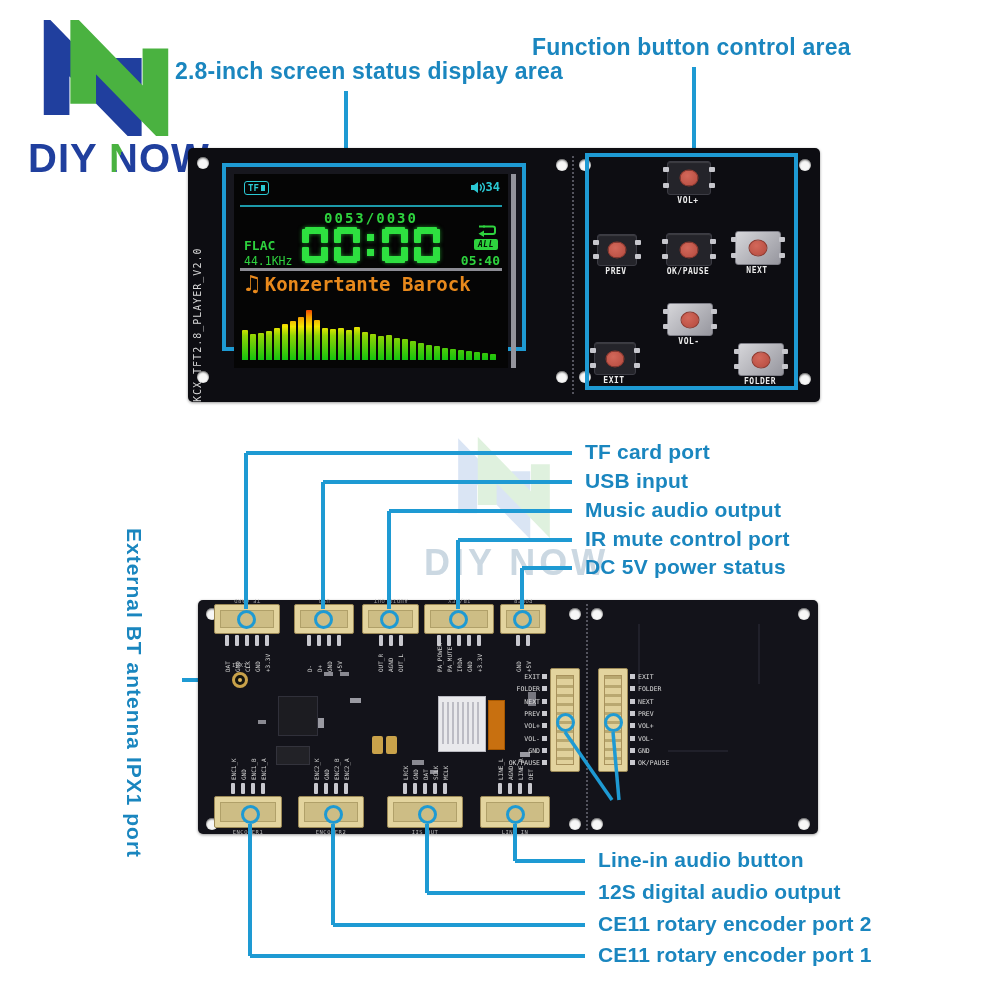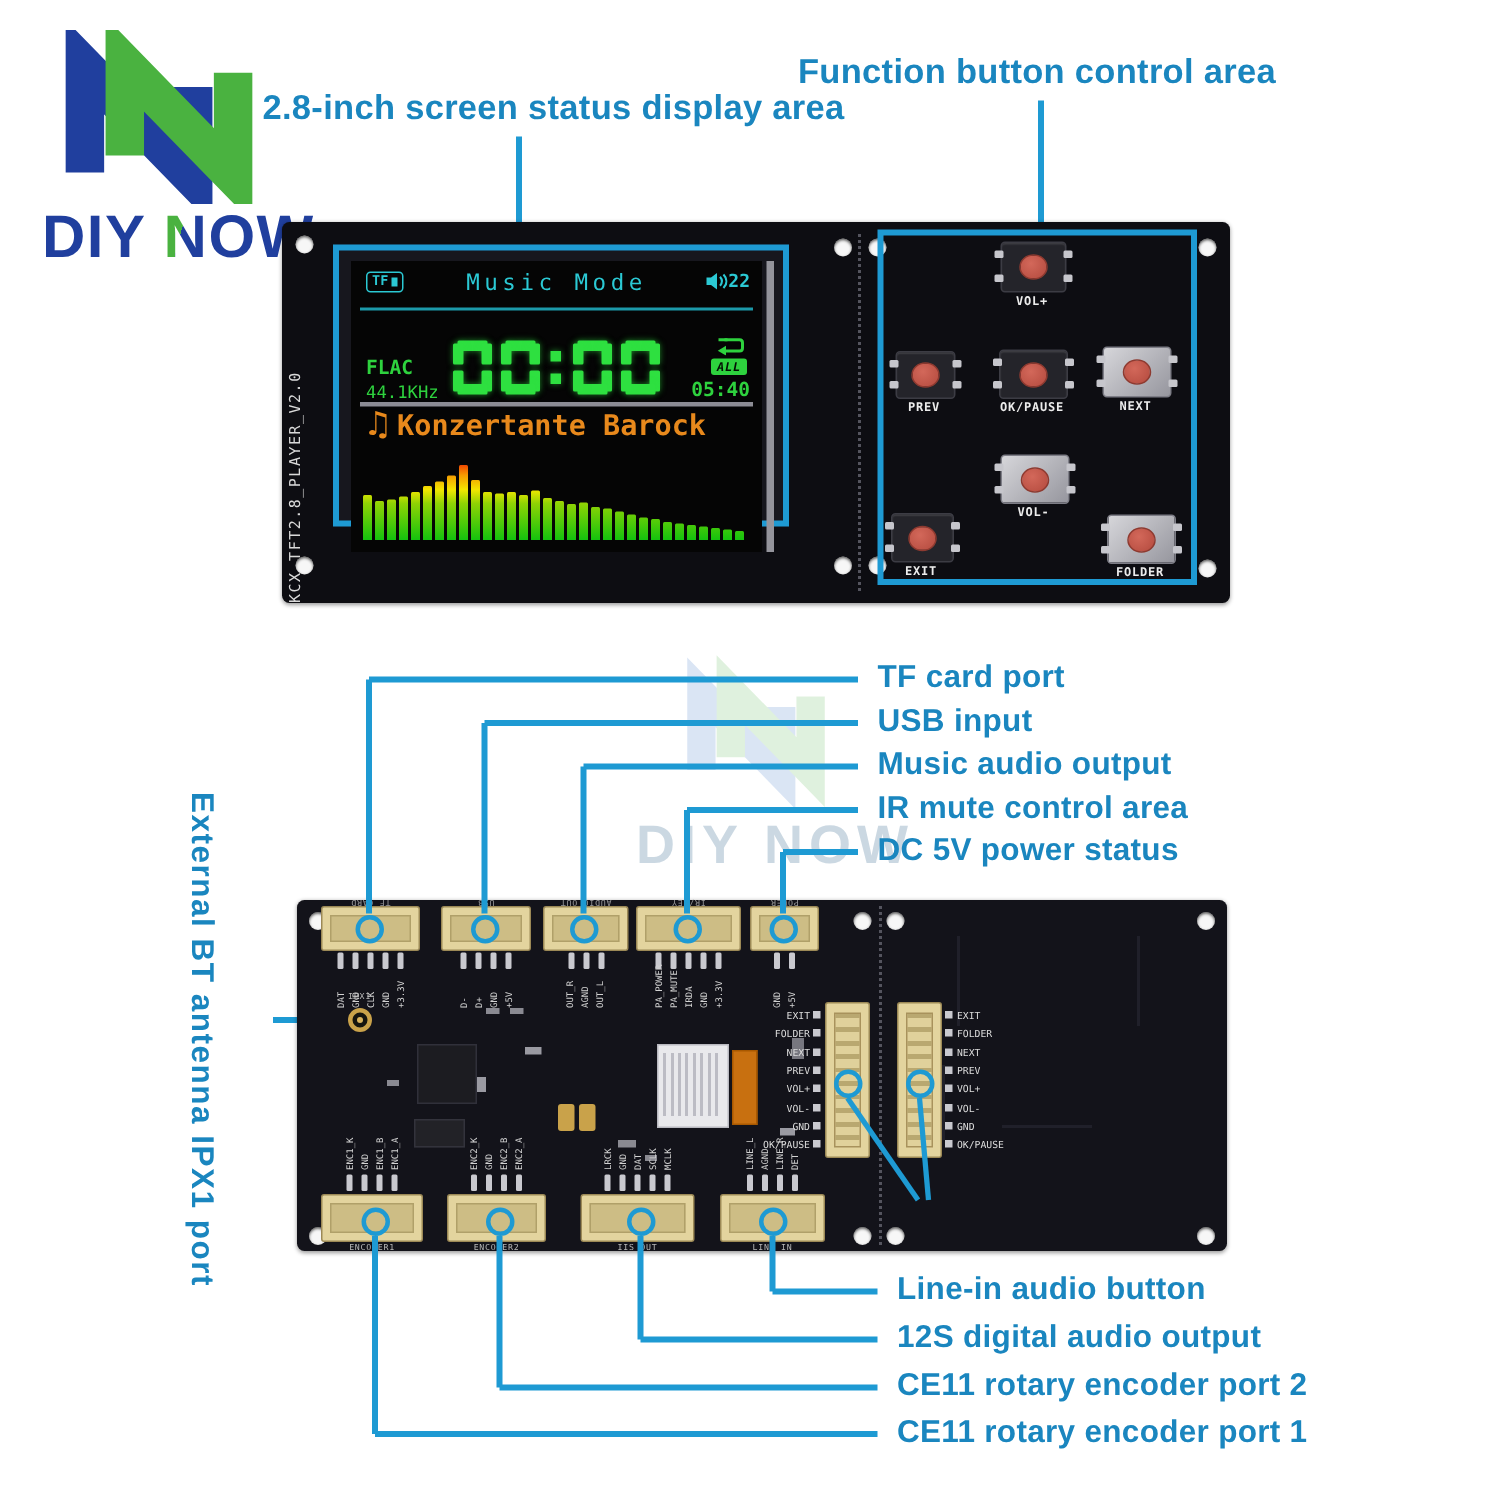--- a/index.html
+++ b/index.html
@@ -102,30 +102,30 @@
   <div class="hole" style="left:611px;top:225px;"></div>
   <div class="perf" style="left:384px;top:8px;bottom:8px;"></div>
 
   <div class="frame" style="left:34px;top:15px;width:304px;height:188px;">
     <div class="lstrip" style="right:6px;top:7px;width:5px;height:194px;"></div>
     <div class="display scr" style="left:8px;top:7px;width:274px;height:194px;">
       <div class="tfbadge cyan">
         <span>TF</span>
           <span class="tfchip"></span>
       </div>
-      <div class="scr-title cyan">Music Mode</div>
       <div class="volwrap cyan">
         <svg width="15" height="13" viewBox="0 0 15 13">
           <polygon points="1,4 4,4 8,1 8,12 4,9 1,9" fill="#2bc9d4"></polygon>
           <path d="M10,3.5 q2.6,3 0,6" stroke="#2bc9d4" stroke-width="1.4" fill="none"></path>
           <path d="M12.3,2 q4.2,4.5 0,9" stroke="#2bc9d4" stroke-width="1.4" fill="none"></path>
         </svg>
-        <span>22</span>
+        <span>34</span>
       </div>
       <div class="divider" style="top:31px;background:#1c9aaa;"></div>
+      <div class="counter grn" style="top:36px;">0053/0030</div>
       <div class="seg7" id="seg-time" style="left:68px;top:53px;">
           <div class="digit" style="">
             <div class="sg" style="left: 3px; top: 0px; width: 20px; height: 7px;"></div>
             <div class="sg" style="right: 0px; top: 2px; width: 7px; height: 14px;"></div>
             <div class="sg" style="right: 0px; bottom: 2px; width: 7px; height: 14px;"></div>
             <div class="sg" style="left: 3px; bottom: 0px; width: 20px; height: 7px;"></div>
             <div class="sg" style="left: 0px; bottom: 2px; width: 7px; height: 14px;"></div>
             <div class="sg" style="left: 0px; top: 2px; width: 7px; height: 14px;"></div>
           </div>
           <div class="digit" style="">
@@ -271,21 +271,21 @@
 
 <svg class="abs" style="left:448px;top:424px;opacity:.32;" width="112" height="124" viewBox="0 0 160 122">
   <path d="M28,100 L28,26 L104,104 L104,40" stroke="#8fb0e0" stroke-width="27" fill="none"></path>
   <path d="M132,30 L132,102 L56,24 L56,88" stroke="#9fd49a" stroke-width="27" fill="none"></path>
 </svg>
 <div class="wmtext" style="left:424px;top:542px;">DIY NOW</div>
 
 <div class="ann plabel" style="left:585px;top:440px;">TF card port</div>
 <div class="ann plabel" style="left:585px;top:469px;">USB input</div>
 <div class="ann plabel" style="left:585px;top:498px;">Music audio output</div>
-<div class="ann plabel" style="left:585px;top:527px;">IR mute control area</div>
+<div class="ann plabel" style="left:585px;top:527px;">IR mute control port</div>
 <div class="ann plabel" style="left:585px;top:555px;">DC 5V power status</div>
 
 <div class="ann plabel" style="left:598px;top:848px;">Line-in audio button</div>
 <div class="ann plabel" style="left:598px;top:880px;">12S digital audio output</div>
 <div class="ann plabel" style="left:598px;top:912px;">CE11 rotary encoder port 2</div>
 <div class="ann plabel" style="left:598px;top:943px;">CE11 rotary encoder port 1</div>
 
 <div class="ann" style="left:602px;top:800px;font-size:23px;">Keypad port</div>
 
 <div class="vlabel" style="left:122px;top:528px;">External BT antenna IPX1 port</div>

